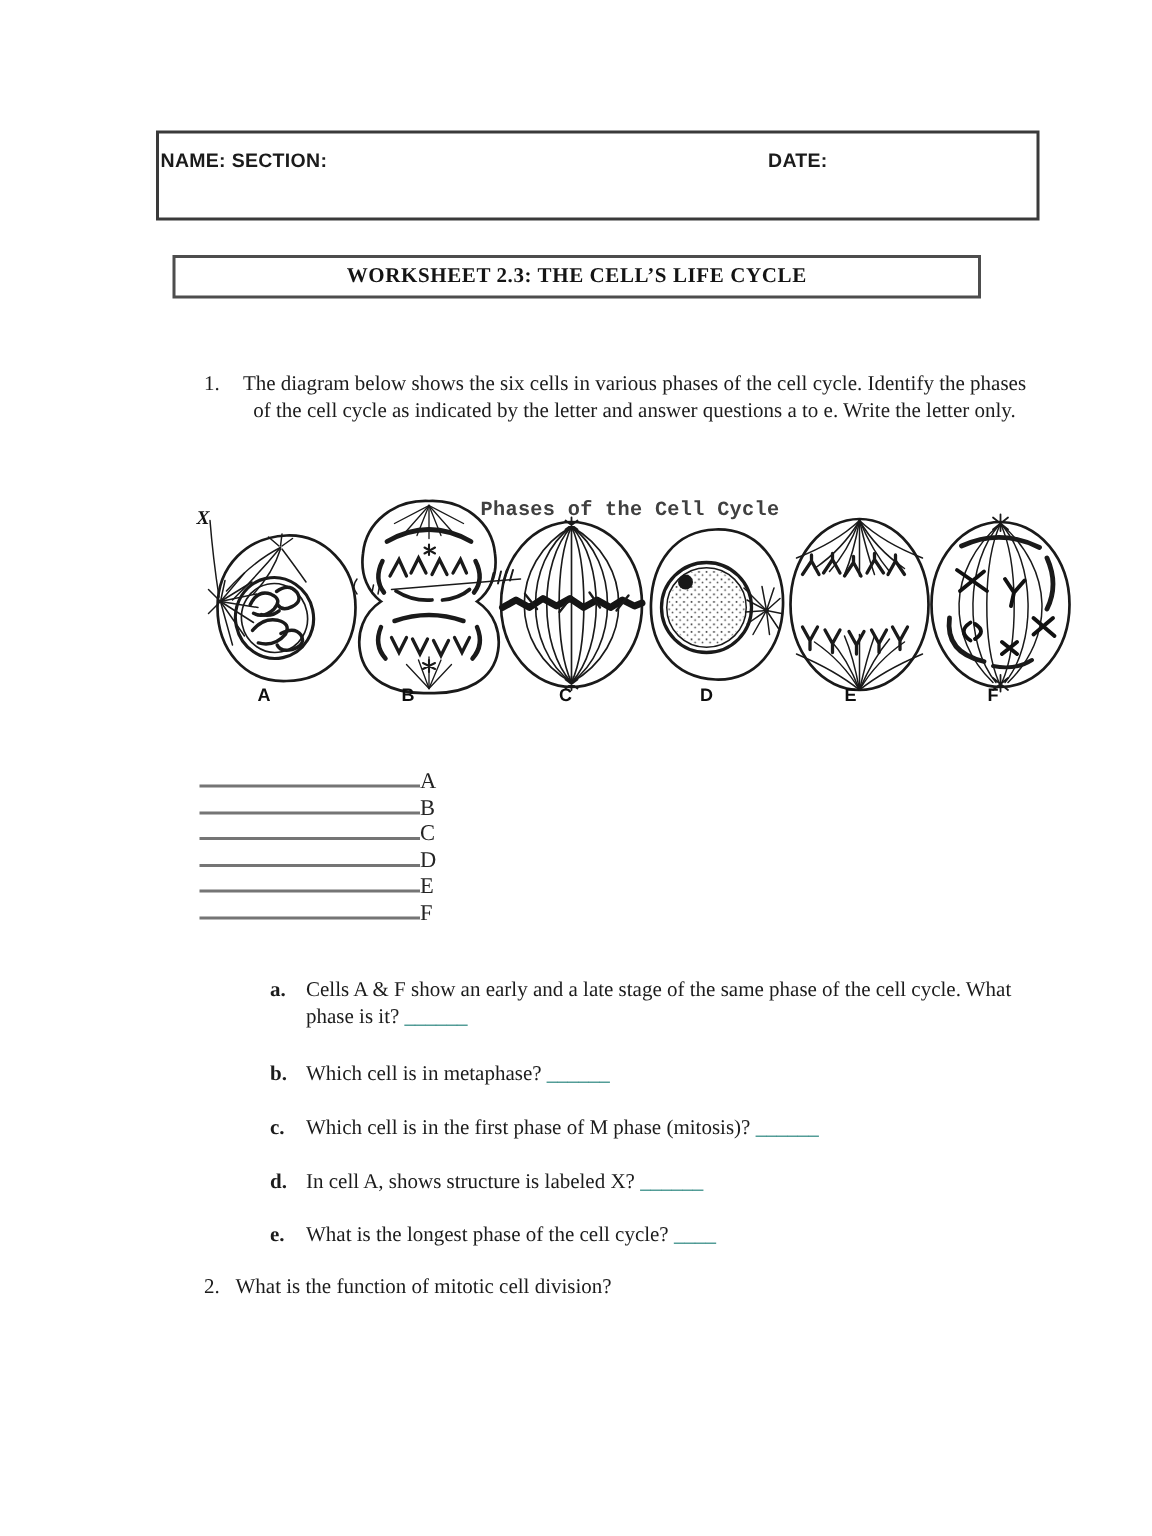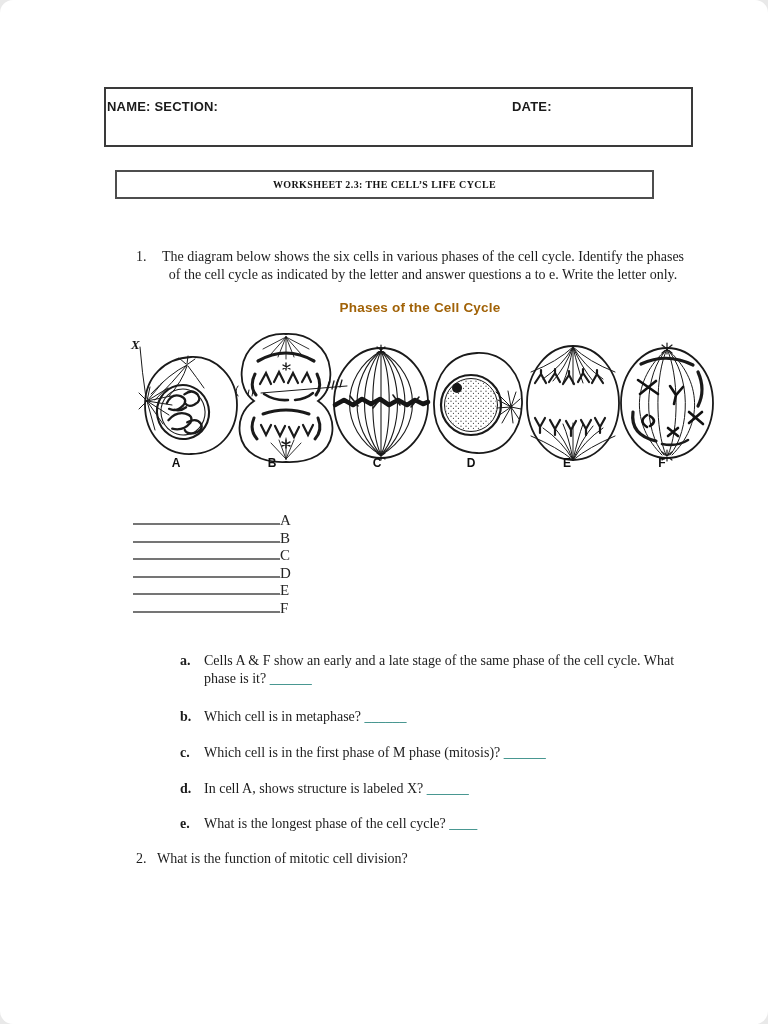--- a/index.html
+++ b/index.html
@@ -1,53 +1,52 @@
 <!DOCTYPE html>
 <html><head>
 <meta charset="utf-8">
 <style>
   html,body{margin:0;padding:0;background:#e9e9e9;}
   .page{
     position:relative;width:768px;height:1024px;background:#ffffff;
     font-family:"Liberation Serif", serif;color:#1f1f1f;overflow:hidden;
     margin:0 auto;
-    border-radius:13px;
   }
   
   .header-box{
     position:absolute;left:104px;top:87px;width:585px;height:56px;
     border:2px solid #3a3a3a;background:#fff;
   }
   .hdr-label{
     position:absolute;top:10px;
     font-family:"Liberation Sans", sans-serif;font-weight:bold;font-size:13px;color:#1b1b1b;
     letter-spacing:.2px;white-space:nowrap;
   }
   .hdr-name{left:1px;}
   .hdr-date{left:378px;padding-left:28px;}
   
   .title-box{
     position:absolute;left:115px;top:170px;width:535px;height:25px;
     border:2px solid #4d4d4d;background:#fff;text-align:center;
   }
   .title-box .t{
-    font-family:"Liberation Serif", serif;font-weight:bold;font-size:10px;color:#141414;
+    font-family:"Liberation Serif", serif;font-weight:bold;font-size:14px;color:#141414;
     line-height:25px;letter-spacing:.4px;white-space:nowrap;
   }
   
   .q{position:absolute;display:flex;font-size:14px;line-height:17.5px;color:#1c1c1c;}
   .q .num{width:21px;flex:none;}
   .q1{left:136px;top:248px;}
   .q1 .txt{width:532px;text-align:center;}
   .q2{left:136px;top:850px;}
   .q2 .txt{width:560px;}
   
   .diagram-title{
-    position:absolute;left:125px;top:300px;width:590px;text-align:center;
-    font-family:Liberation Sans, sans-serif;font-weight:bold;font-size:13.5px;color:#a16207;
+    position:absolute;left:125px;top:333px;width:590px;text-align:center;
+    font-family:Liberation Mono, monospace;font-weight:bold;font-size:13.5px;color:#404040;
     letter-spacing:.2px;
   }
   .diagram-svg{position:absolute;left:125px;top:330px;width:590px;height:135px;}
   .x-label{
     position:absolute;left:131px;top:337px;
     font-family:"Liberation Serif", serif;font-style:italic;font-weight:bold;font-size:13px;color:#111;
   }
   .cell-label{
     position:absolute;top:456px;transform:translateX(-50%);
     font-family:"Liberation Sans", sans-serif;font-weight:bold;font-size:12px;color:#0e0e0e;

